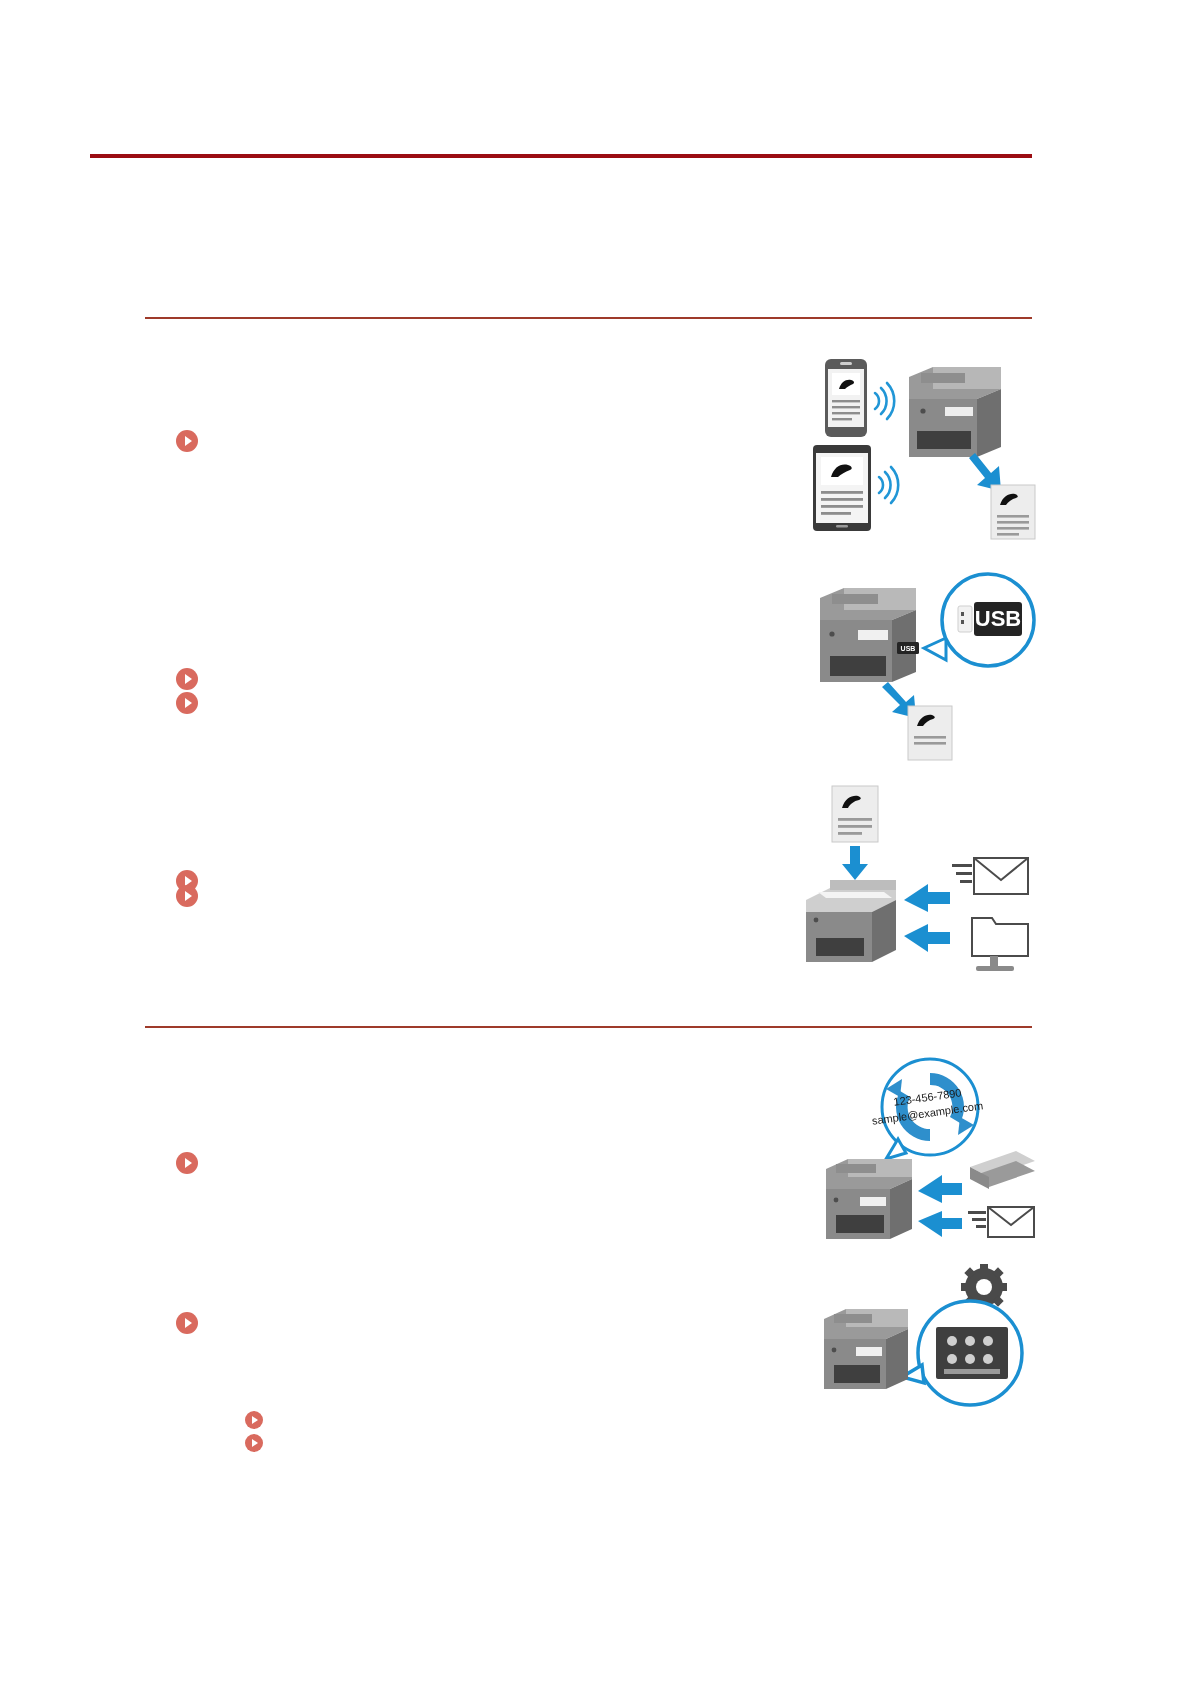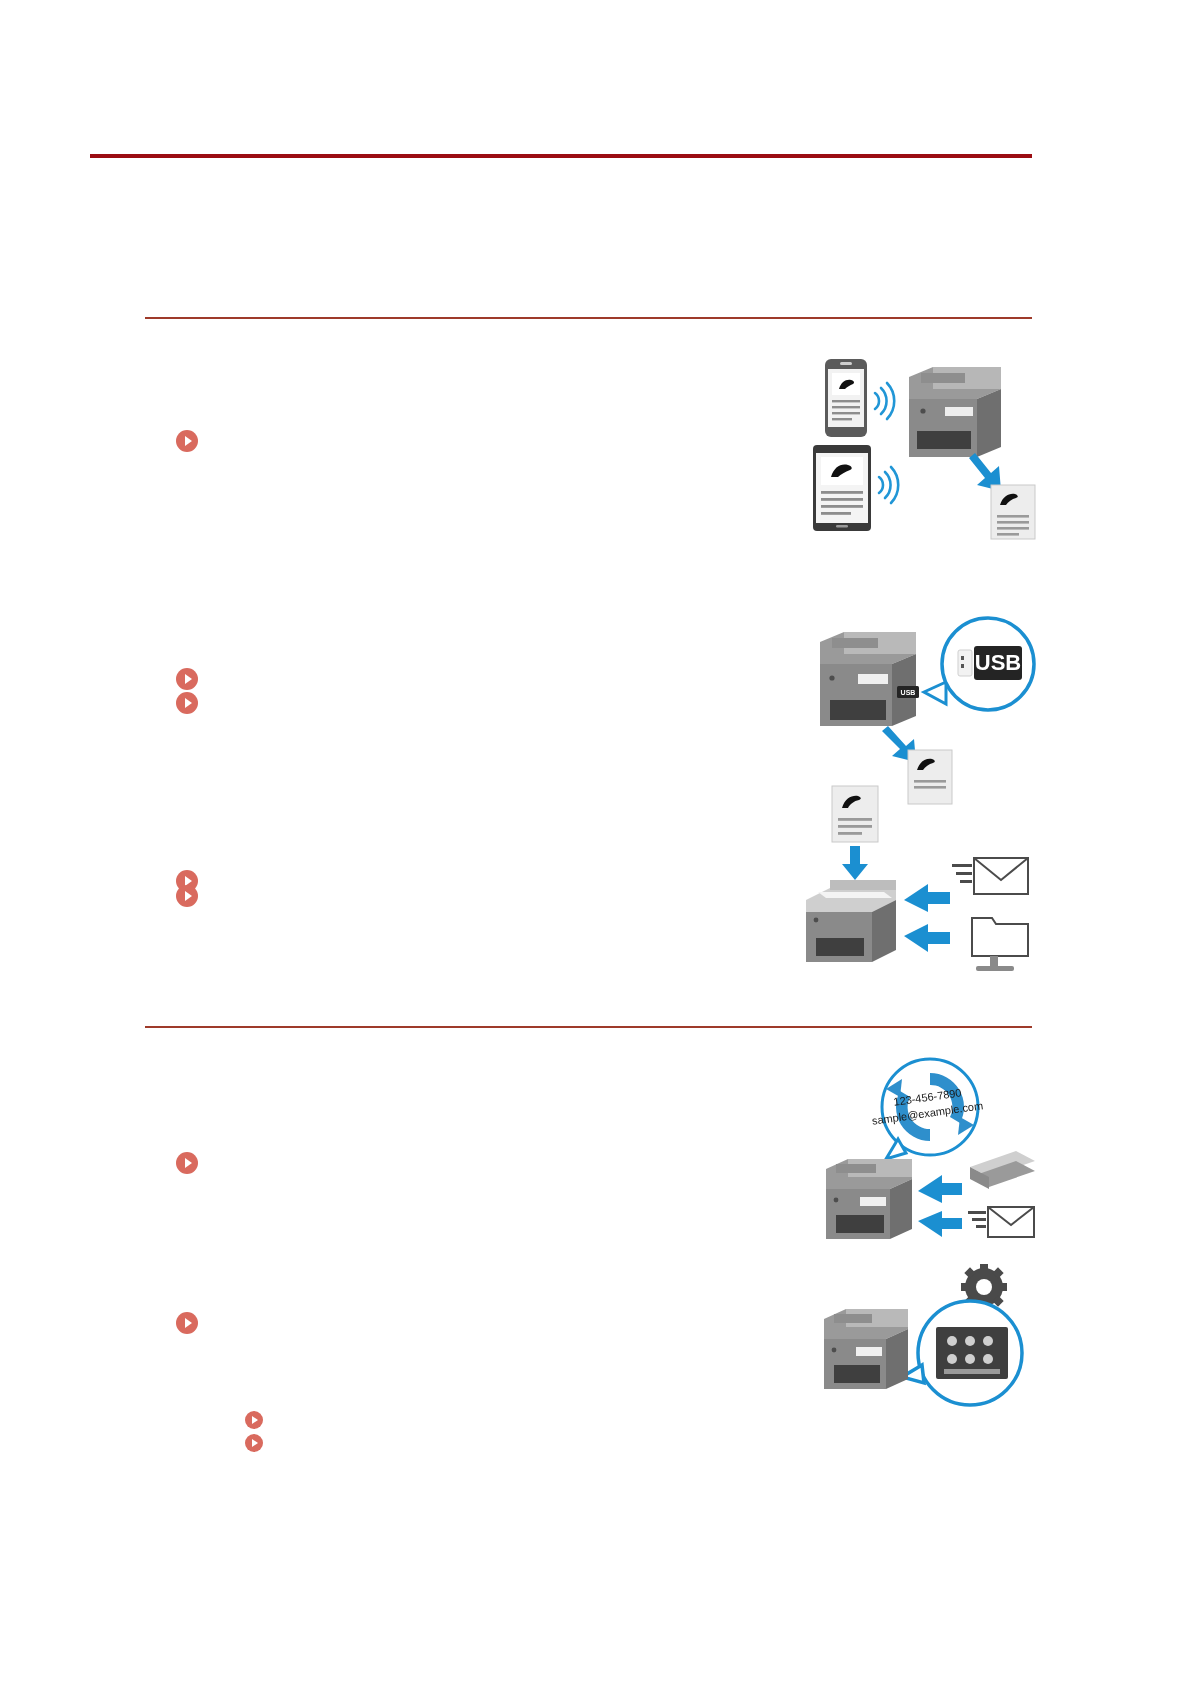--- a/index.html
+++ b/index.html
@@ -136,21 +136,21 @@
       </g>
     </svg>
   </div>
 
   <div class="txt body" style="left:145px;top:600px;width:620px;"></div>
   <div class="bullet" style="left:176px;top:668px;"></div>
   <div class="blink" style="left:206px;top:671px;"></div>
   <div class="bullet" style="left:176px;top:692px;"></div>
   <div class="blink" style="left:206px;top:695px;"></div>
 
-  <div class="illus" style="left:812px;top:600px;">
+  <div class="illus" style="left:812px;top:556px;">
     <svg width="225" height="185" viewBox="0 0 225 185">
 
       <g>
         <path d="M8 42 L32 32 L104 32 L104 54 L80 64 L8 64 Z" fill="#9a9a9a"></path>
         <path d="M32 32 L104 32 L104 54 L32 54 Z" fill="#b9b9b9"></path>
         <rect x="20" y="38" width="46" height="10" fill="#8e8e8e"></rect>
         <path d="M8 64 L80 64 L80 126 L8 126 Z" fill="#8a8a8a"></path>
         <path d="M80 64 L104 54 L104 116 L80 126 Z" fill="#6f6f6f"></path>
         <rect x="46" y="74" width="30" height="10" fill="#f0f0f0"></rect>
         <circle cx="20" cy="78" r="2.6" fill="#4d4d4d"></circle>

